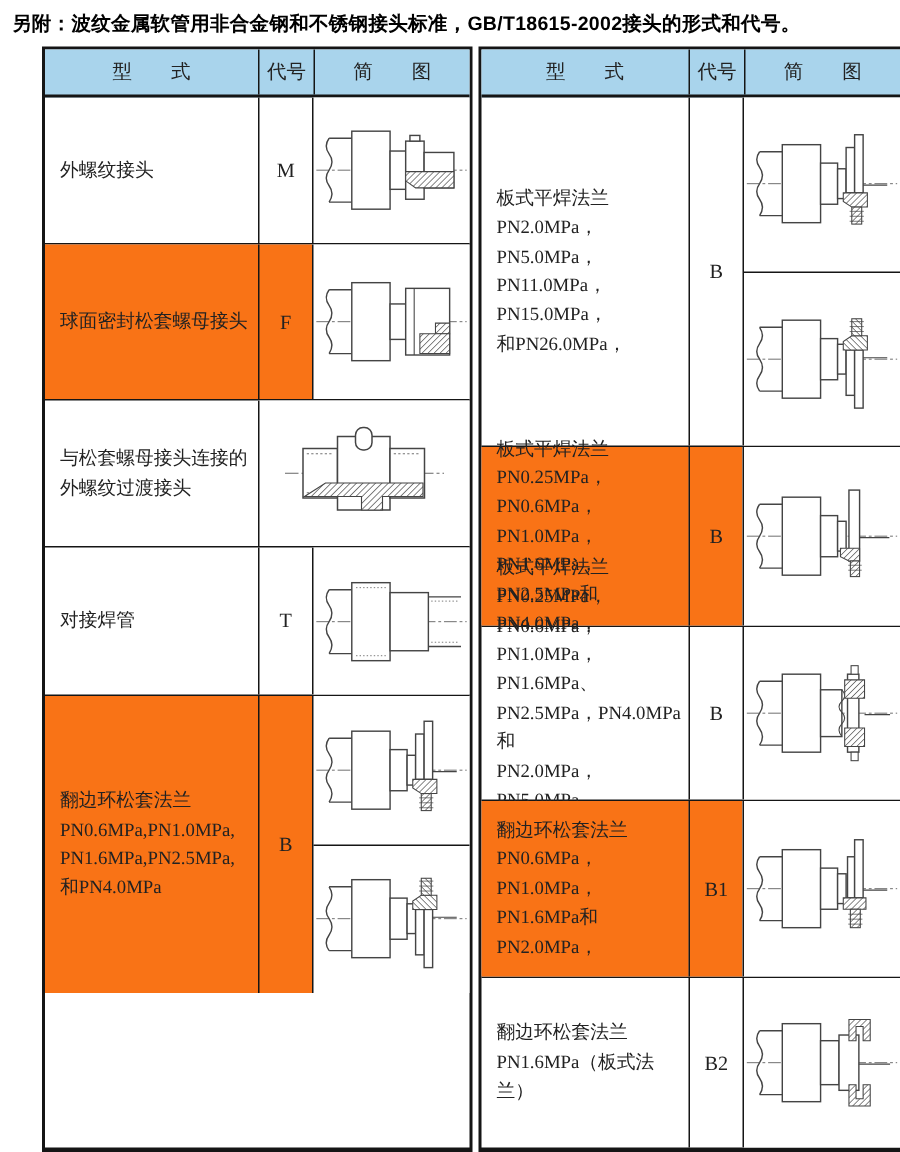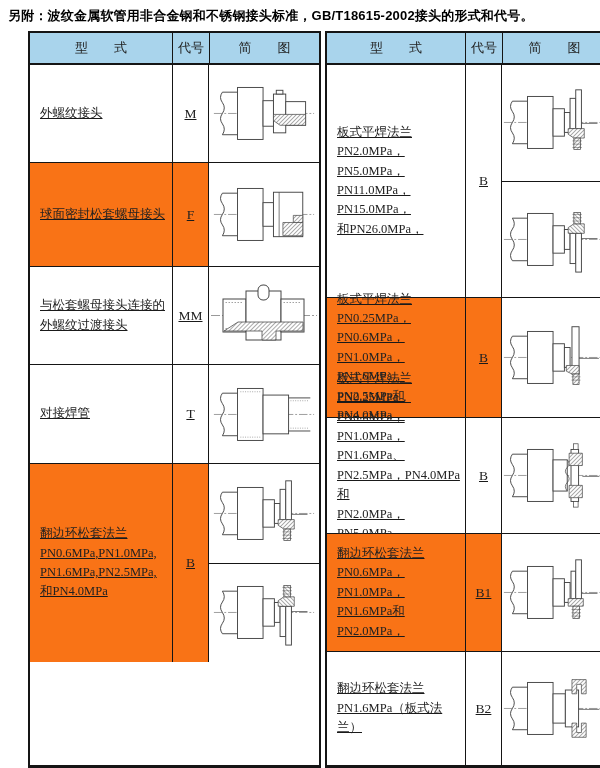--- a/index.html
+++ b/index.html
@@ -6,21 +6,21 @@
   body{width:600px;height:768px;overflow:hidden;font-family:"Liberation Sans",sans-serif;color:#1a1a1a;}
   .page-title{margin:7px 8px 6px 8px;font-size:13px;font-weight:bold;letter-spacing:.2px;color:#000000;}
   .tables{display:flex;gap:4px;margin:0 8px;padding-left:20px;}
   .tbl{width:290px;border:2px solid #151515;border-bottom-width:3px;background:#fff;}
   .thead{display:flex;height:30px;background:#a9d4ec;border-bottom:2px solid #151515;}
   .th{display:flex;align-items:center;justify-content:center;font-size:13px;color:#222;}
   .th-type{width:142px;}
   .th-code{width:36px;border-left:1px solid #151515;}
   .th-diag{flex:1;border-left:1px solid #151515;}
   .tbl-right .th-type{width:138px;}
-  .trow{display:flex;text-decoration:underline;}
+  .trow{display:flex;}
   .trow + .trow{border-top:1px solid #151515;}
   .td{box-sizing:border-box;}
   .td-type{width:142px;display:flex;align-items:center;padding:4px 4px 4px 10px;
            font-family:"Liberation Serif",serif;font-size:12.5px;line-height:1.55;
            white-space:pre-line;color:#222;}
   .tbl-right .td-type{width:138px;}
   .td-code{width:36px;border-left:1px solid #151515;display:flex;align-items:center;
            justify-content:center;font-family:"Liberation Serif",serif;font-size:13.5px;color:#222;}
   .td-diag{flex:1;border-left:1px solid #151515;display:flex;align-items:center;
            justify-content:center;background:#fff;}
@@ -192,21 +192,20 @@
       <div class="td td-diag">
         <svg class="diag" viewBox="0 0 220 150">
             <use href="#d-f"></use>
           </svg>
       </div>
     </div>
 
     <div class="trow" style="height:97px">
       <div class="td td-type">与松套螺母接头连接的
 外螺纹过渡接头</div>
-      <div class="td td-code">MM</div>
       <div class="td td-diag">
         <svg class="diag diag-lg" viewBox="0 0 220 150">
             <use href="#d-mm"></use>
           </svg>
       </div>
     </div>
 
 
     <div class="trow" style="height:98px">
       <div class="td td-type">对接焊管</div>

